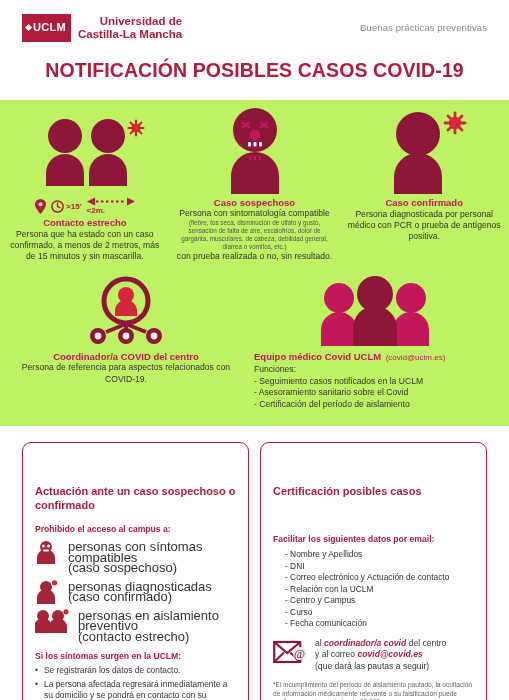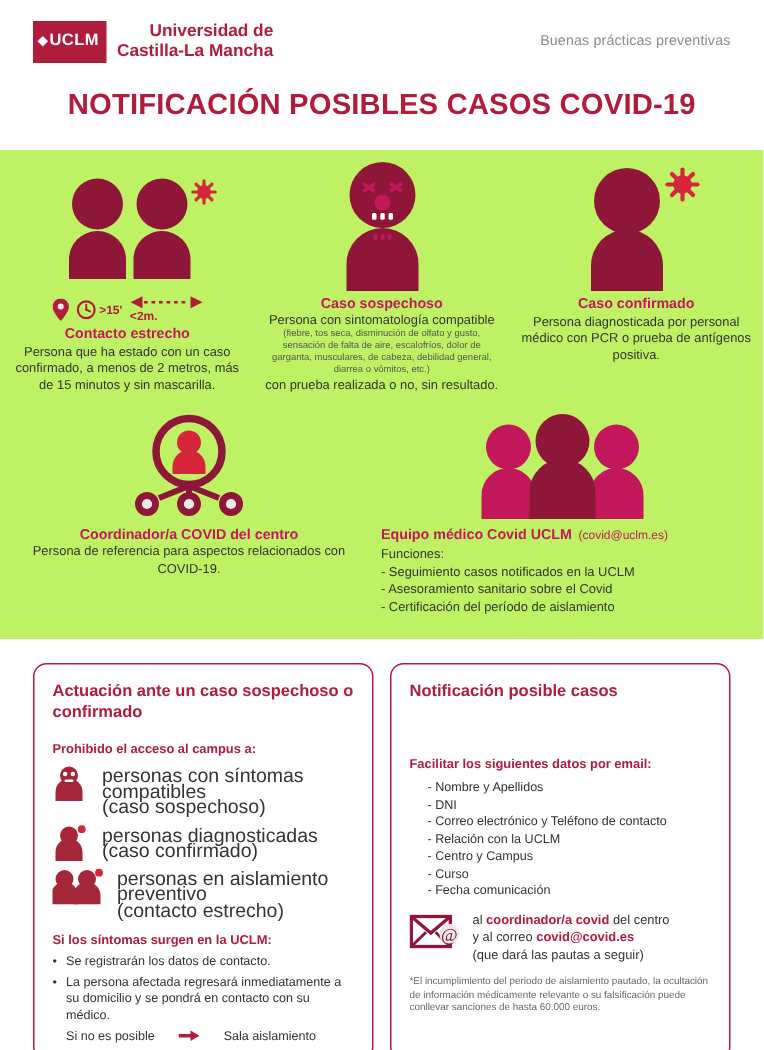--- a/index.html
+++ b/index.html
@@ -64,40 +64,40 @@
     justify-content: center; }
   .role-title { color: #C2185B; font-weight: bold; font-size: 9.5px; margin-top: 5px; }
   .role-desc { color: #333; font-size: 8.6px; line-height: 11.5px; }
   .role-email { color: #C2185B; font-weight: normal; font-size: 8px; }
   .role-fn-list { color: #333; font-size: 8.6px; line-height: 11.5px; text-align: left; }
 
   
   .bottom { display: flex; gap: 11px; padding: 16px 22px 0; }
   .card { flex: 1; border: 1.6px solid #B01C3C; border-radius: 9px;
     padding: 11px 12px 10px; position: relative; }
-  .card h2 { color: #B01C3C; font-size: 11px; line-height: 14px; font-weight: bold; }
+  .card h2 { color: #B01C3C; font-size: 11px; line-height: 14px; font-weight: bold; margin-top: 30px; }
   .card-sub { color: #B01C3C; font-size: 8.6px; font-weight: bold; margin-top: 12px; }
   .ban-list { margin-top: 6px; }
   .ban-item { display: flex; align-items: flex-start; gap: 7px; margin-bottom: 6px; }
   .ban-icon { flex: 0 0 26px; height: 22px; position: relative; }
   .ban-text { color: #333; font-size: 13px; line-height: 10.5px; padding-top: 2px; }
   .sec-head { color: #B01C3C; font-size: 8.6px; font-weight: bold; margin-top: 9px; }
   .bullets { margin-top: 4px; }
   .bullet { display: flex; gap: 4px; color: #333; font-size: 8.4px;
     line-height: 11px; margin-bottom: 3px; }
   .bullet .dot { flex: 0 0 5px; }
   .isolation { color: #333; font-size: 8.4px; line-height: 11px;
     margin-left: 9px; display: flex; align-items: center; gap: 16px; }
 
   .data-list { margin-top: 5px; color: #333; font-size: 8.4px; line-height: 11.5px;
     padding-left: 12px; }
   .mail-row { display: flex; gap: 8px; margin-top: 8px; align-items: center; }
   .mail-icon { flex: 0 0 32px; }
   .mail-text { color: #333; font-size: 8.6px; line-height: 11.5px; }
-  .mail-text b { color: #B01C3C; }
+  .mail-text b { color: #B01C3C; font-style: italic; }
   .footnote { color: #666; font-size: 6.6px; line-height: 8.6px; margin-top: 9px; }
 </style>
 </head>
 <body>
 
 <div class="page">
 
   <div class="header">
     <div class="logo-wrap">
       <div class="logo-mark">
@@ -339,26 +339,26 @@
         <span>Si no es posible</span>
         <svg width="14" height="9" viewBox="0 0 14 9">
           <line x1="0" y1="4.5" x2="9" y2="4.5" stroke="#B01C3C" stroke-width="2.2"></line>
           <polygon points="14,4.5 8,1 8,8" fill="#B01C3C"></polygon>
         </svg>
         <span>Sala aislamiento</span>
       </div>
     </div>
 
     <div class="card">
-      <h2>Notificación posible casos</h2>
+      <h2>Certificación posibles casos</h2>
       <div class="card-sub" style="margin-top:36px">Facilitar los siguientes datos por email:</div>
       <div class="data-list">
         <div>- Nombre y Apellidos</div>
         <div>- DNI</div>
-        <div>- Correo electrónico y Teléfono de contacto</div>
+        <div>- Correo electrónico y Actuación de contacto</div>
         <div>- Relación con la UCLM</div>
         <div>- Centro y Campus</div>
         <div>- Curso</div>
         <div>- Fecha comunicación</div>
       </div>
 
       <div class="mail-row">
         <div class="mail-icon">
           <svg width="34" height="28" viewBox="0 0 34 28">
             <rect x="1.2" y="3" width="26" height="20" fill="none" stroke="#8E1638" stroke-width="2.2"></rect>

